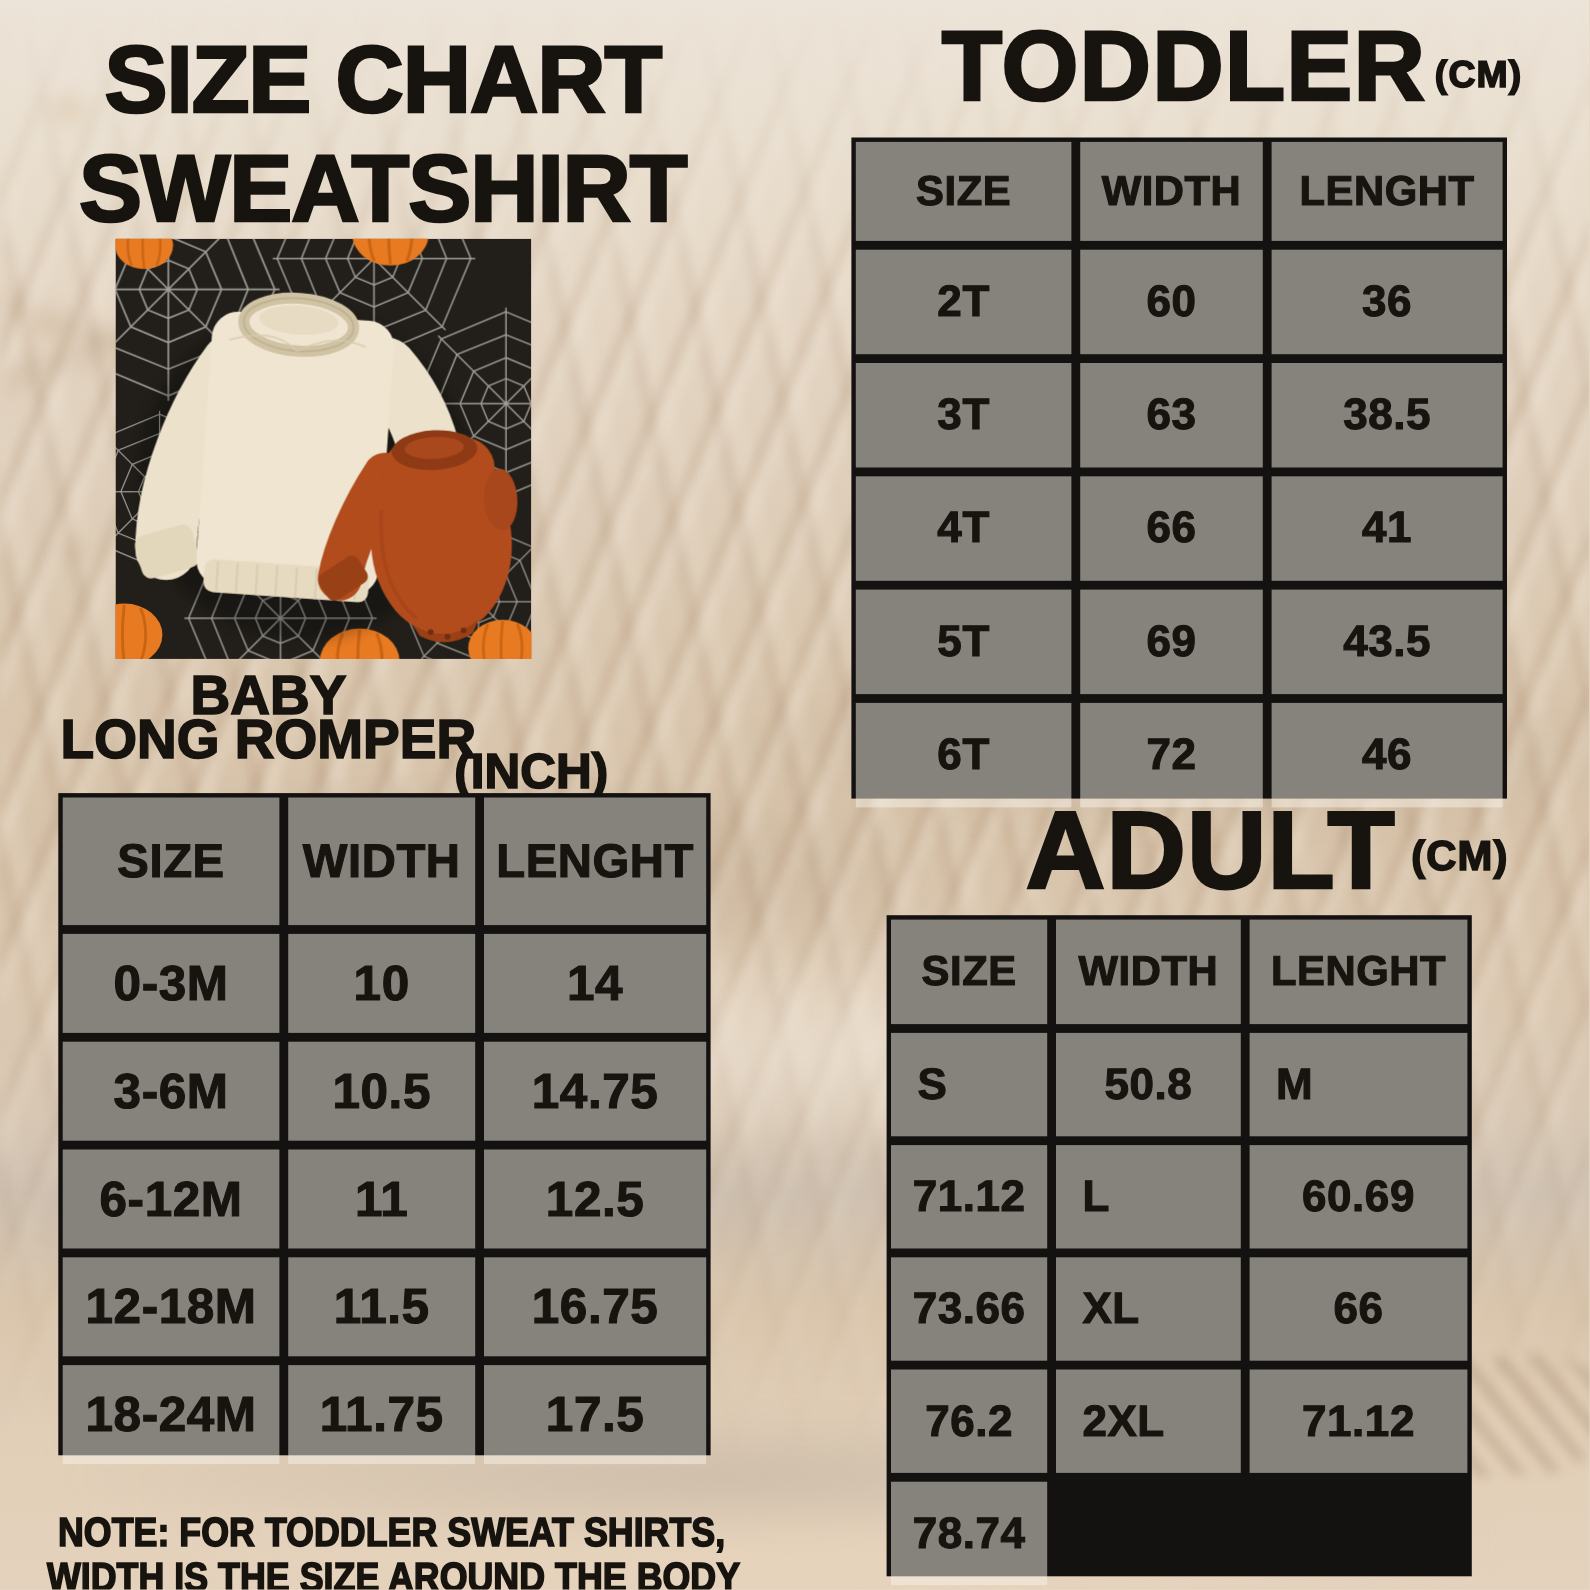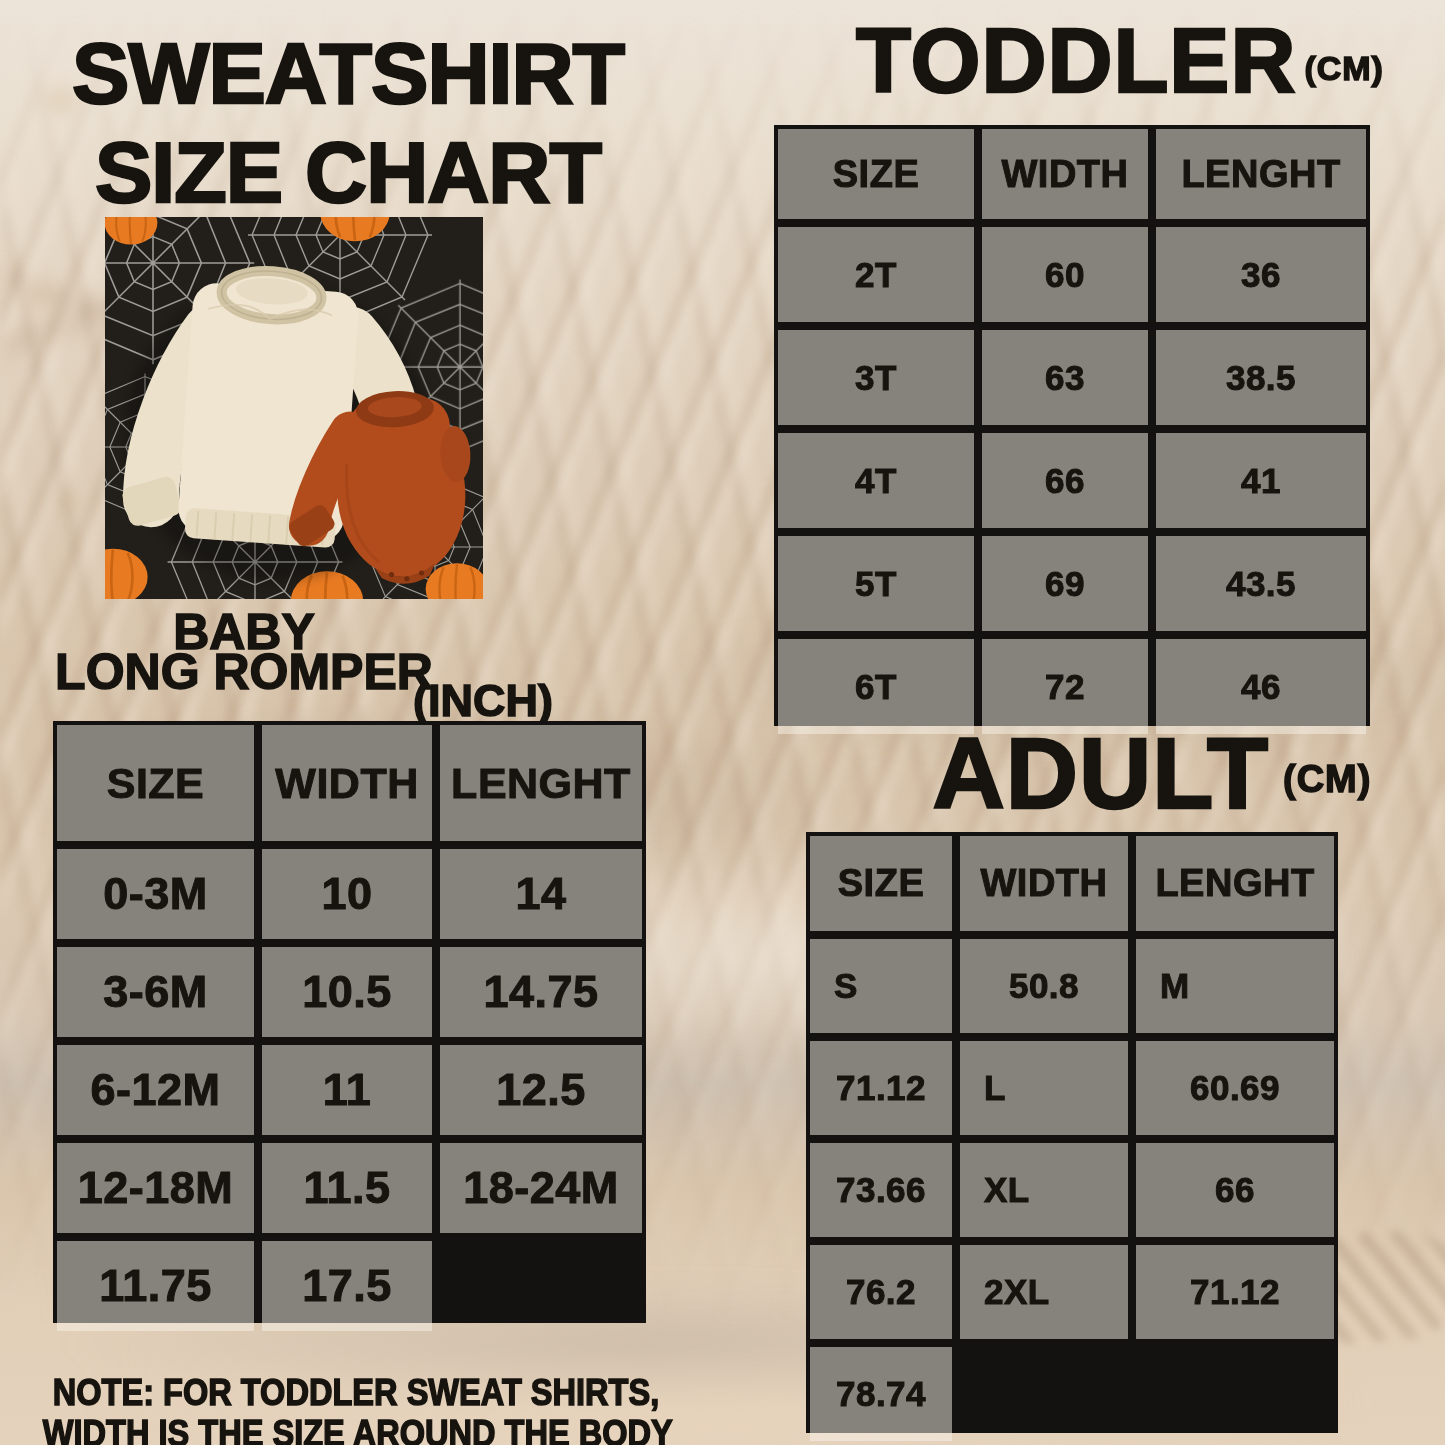--- a/index.html
+++ b/index.html
@@ -54,21 +54,21 @@
   .table{position:absolute;display:grid;gap:8px;padding:4px;background:#141210;}
   .cell{background:rgba(248,241,231,.5);display:flex;align-items:center;justify-content:center;font-weight:bold;}
   .cell span{-webkit-text-stroke:1px #17140f;letter-spacing:.5px;}
   #toddler-table{left:774px;top:125px;width:588px;height:593px;
       grid-template-columns:196px 166px 210px;grid-template-rows:90px repeat(5,95px);}
   #adult-table{left:806px;top:832px;width:524px;height:593px;
       grid-template-columns:142px 168px 198px;grid-template-rows:95px repeat(5,94px);}
   #baby-table{left:53px;top:721px;width:585px;height:594px;
       grid-template-columns:197px 170px 202px;grid-template-rows:116px repeat(5,90px);}
   .table .header span{font-size:38px;}
-  .table .val span,.table .rowhead span{font-size:35px;}
+  .table .val span,.table .rowhead span{font-size:40px;}
   #baby-table .header span{font-size:43px;}
   #baby-table .val span,#baby-table .rowhead span{font-size:45px;}
   #adult-table .rowhead{justify-content:flex-start;padding-left:24px;}
   
   .note{position:absolute;left:0;top:1372px;width:712px;text-align:center;font-weight:bold;
         font-size:37px;line-height:41px;-webkit-text-stroke:1.5px #17140f;
         transform:scaleX(.88);transform-origin:50% 0;white-space:nowrap;}
   
   .photo{position:absolute;left:105px;top:217px;width:378px;height:382px;}
   .photo svg{display:block;}
@@ -78,22 +78,22 @@
 
 <div id="canvas">
 
   <div class="bg"></div>
   <div class="bg-knit"></div>
   <div class="bg-folds"></div>
   <div class="flowers"></div>
   <div class="braid-corner"></div>
 
   <div class="title">
+    <div>SIZE CHART</div>
     <div>SWEATSHIRT</div>
-    <div>SIZE CHART</div>
   </div>
 
   <figure class="photo" style="margin:0">
     <svg width="378" height="382" viewBox="0 0 378 382" xmlns="http://www.w3.org/2000/svg">
       <defs>
         <filter id="soft" x="-40%" y="-40%" width="180%" height="180%">
             <feGaussianBlur stdDeviation="6"></feGaussianBlur>
           </filter>
         <g id="web" fill="none" stroke="#c9c7c1" stroke-width="1.4">
           <path d="M0,-92 L0,92 M-92,0 L92,0 M-65,-65 L65,65 M-65,65 L65,-65"></path>
@@ -317,20 +317,23 @@
       </div>
       <div class="cell val">
         <span>12.5</span>
       </div>
       <div class="cell rowhead">
         <span>12-18M</span>
       </div>
       <div class="cell val">
         <span>11.5</span>
       </div>
+      <div class="cell val">
+        <span>16.75</span>
+      </div>
       <div class="cell rowhead">
         <span>18-24M</span>
       </div>
       <div class="cell val">
         <span>11.75</span>
       </div>
       <div class="cell val">
         <span>17.5</span>
       </div>
     </div>

